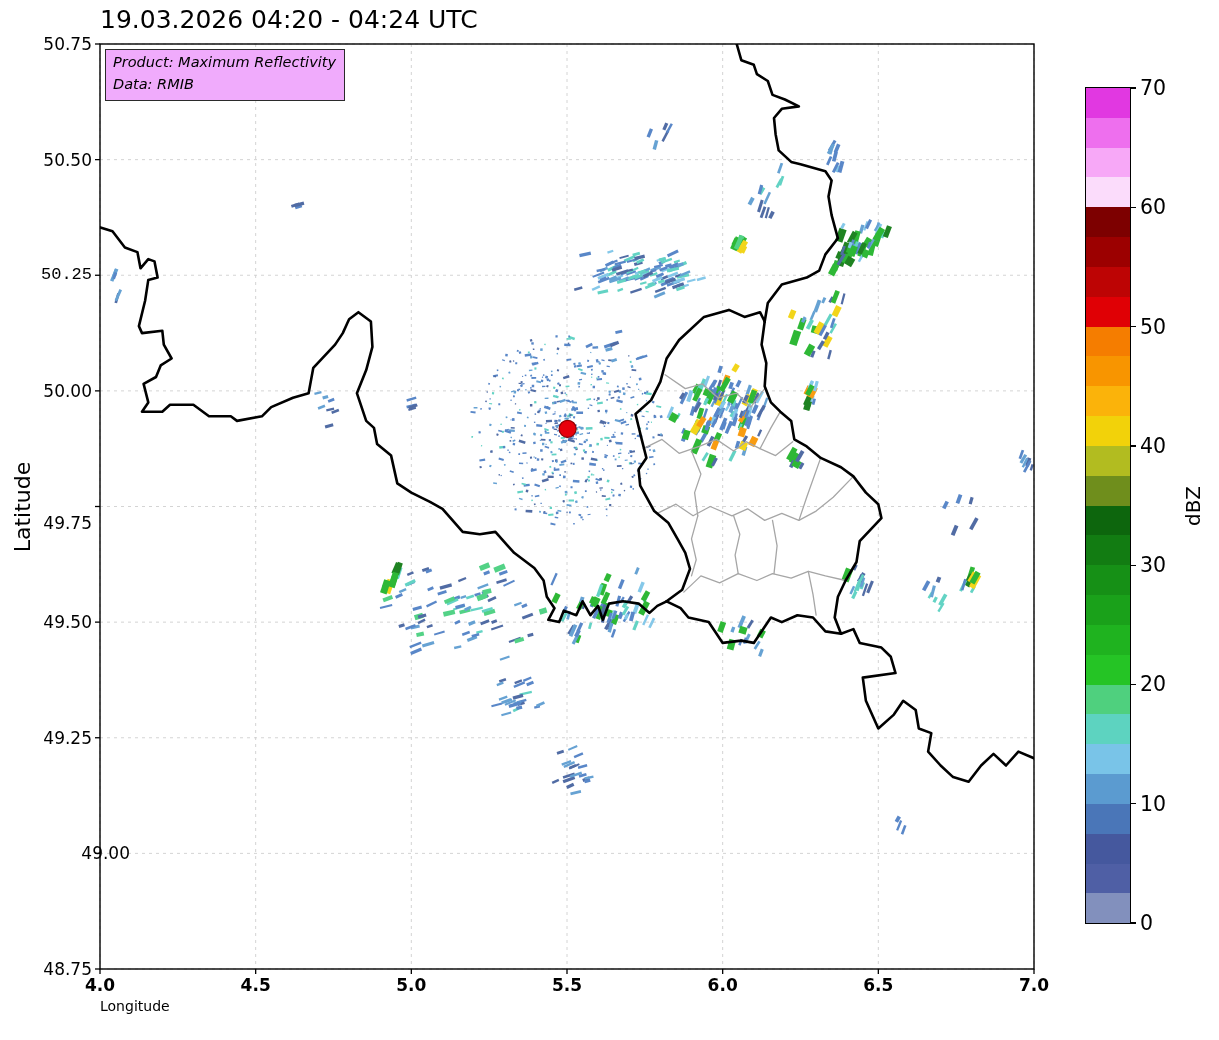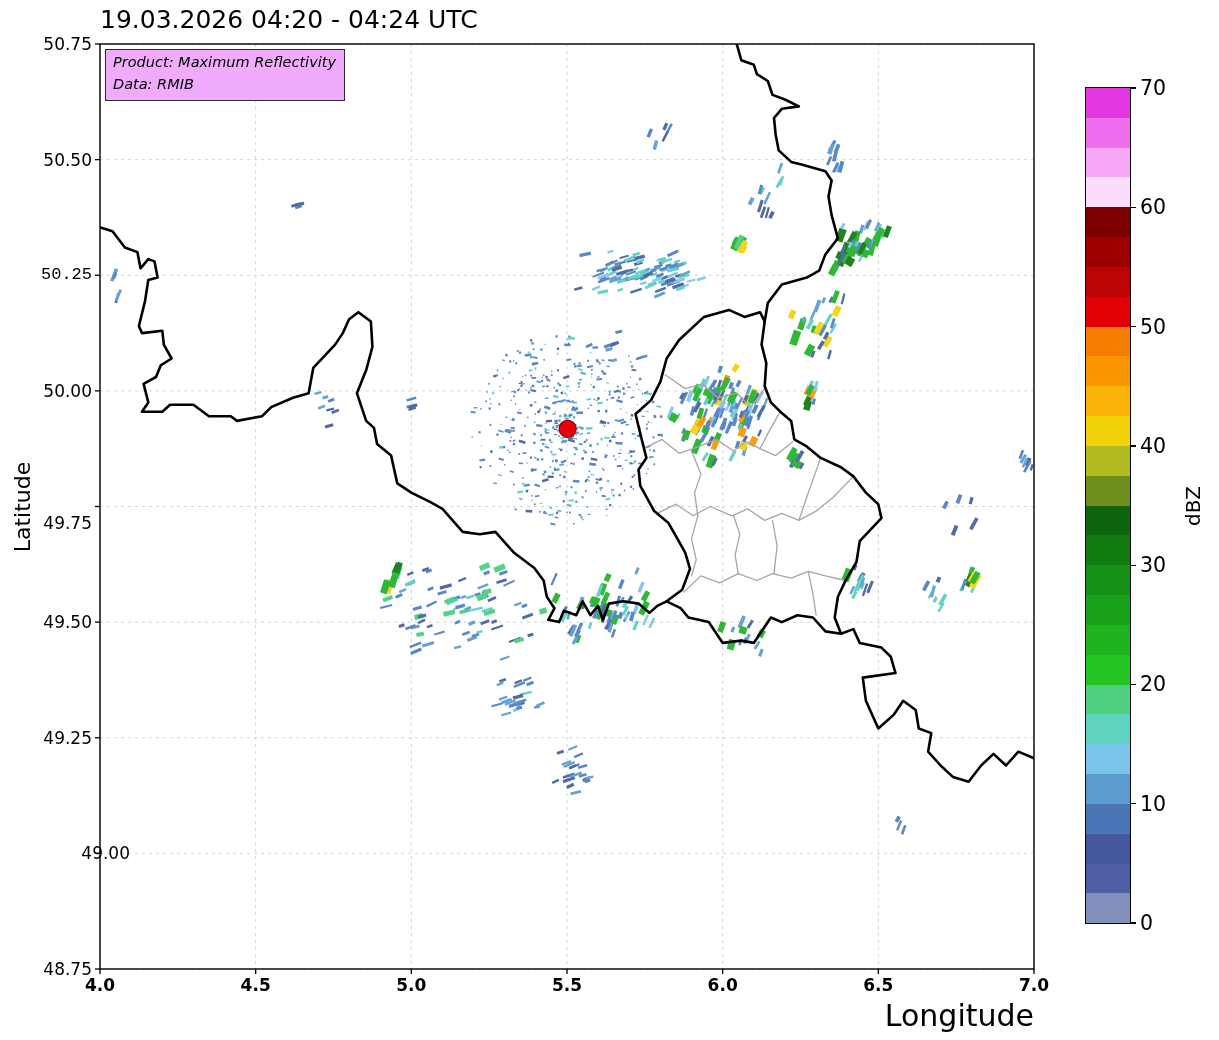--- a/index.html
+++ b/index.html
@@ -2,21 +2,21 @@
 <html><head>
 <meta charset="utf-8">
 <style>
   html,body{margin:0;padding:0;background:#ffffff;}
   body{width:1219px;height:1040px;position:relative;overflow:hidden;
        font-family:"DejaVu Sans","Liberation Sans",sans-serif;color:#000;}
   .abs{position:absolute;}
   #title{left:100px;top:5px;width:934px;text-align:left;font-size:25px;}
   #annotation-box{left:105px;top:49px;background:#f0abfc;border:1.4px solid #2b2b2b;
       padding:2px 8px 4px 7px;font-size:14.5px;line-height:1.5;z-index:5;font-style:italic;}
-  #xaxis-title{left:100px;top:998px;width:934px;text-align:right;font-size:30px;}
+  #xaxis-title{left:100px;top:998px;width:934px;text-align:left;font-size:14px;}
   #yaxis-title{left:22px;top:507px;transform:translate(-50%,-50%) rotate(-90deg);
       white-space:nowrap;font-size:22px;}
   #cbar-title{left:1193px;top:506px;transform:translate(-50%,-50%) rotate(-90deg);
       white-space:nowrap;font-size:20px;}
   #colorbar{left:1086px;top:88px;width:44px;height:835px;display:flex;
       flex-direction:column;outline:1.1px solid #000;}
   #colorbar .seg{width:100%;flex:1 1 0;}
   .cbar-tick{position:absolute;left:1130px;width:6px;height:1.3px;background:#000;}
   .cbar-ticklabel{position:absolute;left:1140px;font-size:20.5px;transform:translateY(-52%);}
   .x-ticklabel{position:absolute;top:975px;font-size:17px;transform:translateX(-50%);font-weight:bold;}

